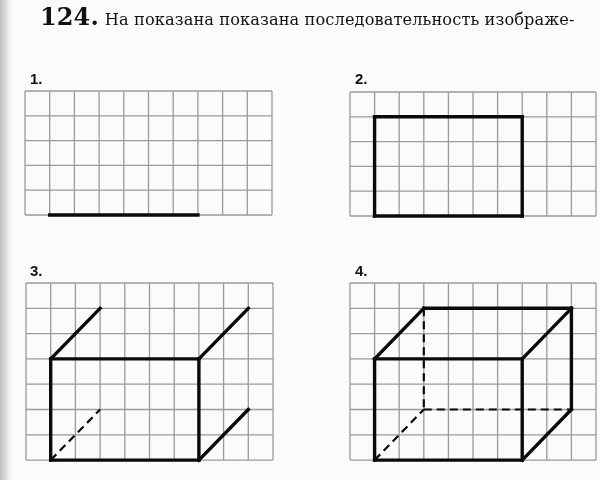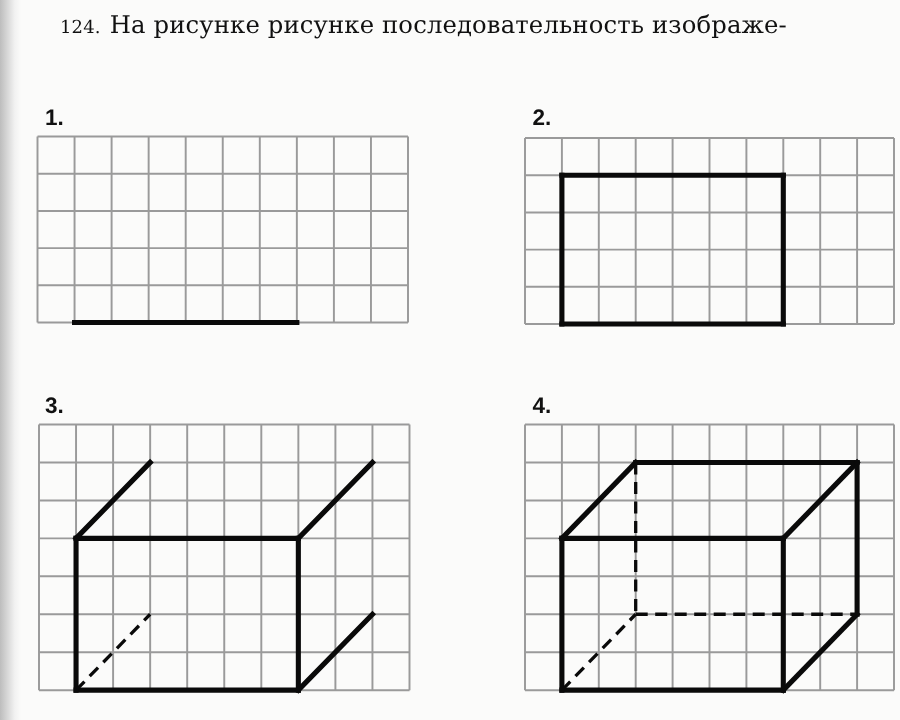--- a/index.html
+++ b/index.html
@@ -12,35 +12,35 @@
   .binding-shadow {
     position: absolute; left: 0; top: 0; width: 14px; height: 480px;
     background: linear-gradient(to right, #bdbdbd, rgba(235,235,235,0.6) 70%, rgba(251,251,250,0));
   }
   .task {
     position: absolute; left: 8px; top: 4px; width: 586px;
     font-size: 16.2px; line-height: 25px; letter-spacing: 0.1px;
   }
   .task-line { white-space: nowrap; }
   .task-line.first { padding-left: 32px; }
-  .task-number { font-weight: normal; font-size: 12px; margin-right: 6px; }
+  .task-number { font-weight: bold; font-size: 24px; margin-right: 6px; }
   .fig-label {
     position: absolute; font-family: "Liberation Sans", sans-serif;
     font-weight: bold; font-size: 15px; color: #111;
   }
   .figure { position: absolute; }
   svg { display: block; overflow: visible; }
 </style>
 </head>
 <body>
 
 <div class="binding-shadow"></div>
 
 <div class="task">
-  <div class="task-line first"><span class="task-number">124.</span><span>На рисунке рисунке последовательность изображе-</span></div>
+  <div class="task-line first"><span class="task-number">124.</span><span>На показана показана последовательность изображе-</span></div>
 </div>
 
 <div class="fig-label" style="left:30px; top:70px;">1.</div>
 <div class="figure" style="left:25px; top:91px;">
     <svg width="247" height="124">
       <line x1="0" y1="0" x2="0" y2="124" stroke="#9a9a9a" stroke-width="1.3"></line>
       <line x1="24.7" y1="0" x2="24.7" y2="124" stroke="#9a9a9a" stroke-width="1.3"></line>
       <line x1="49.4" y1="0" x2="49.4" y2="124" stroke="#9a9a9a" stroke-width="1.3"></line>
       <line x1="74.1" y1="0" x2="74.1" y2="124" stroke="#9a9a9a" stroke-width="1.3"></line>
       <line x1="98.8" y1="0" x2="98.8" y2="124" stroke="#9a9a9a" stroke-width="1.3"></line>

